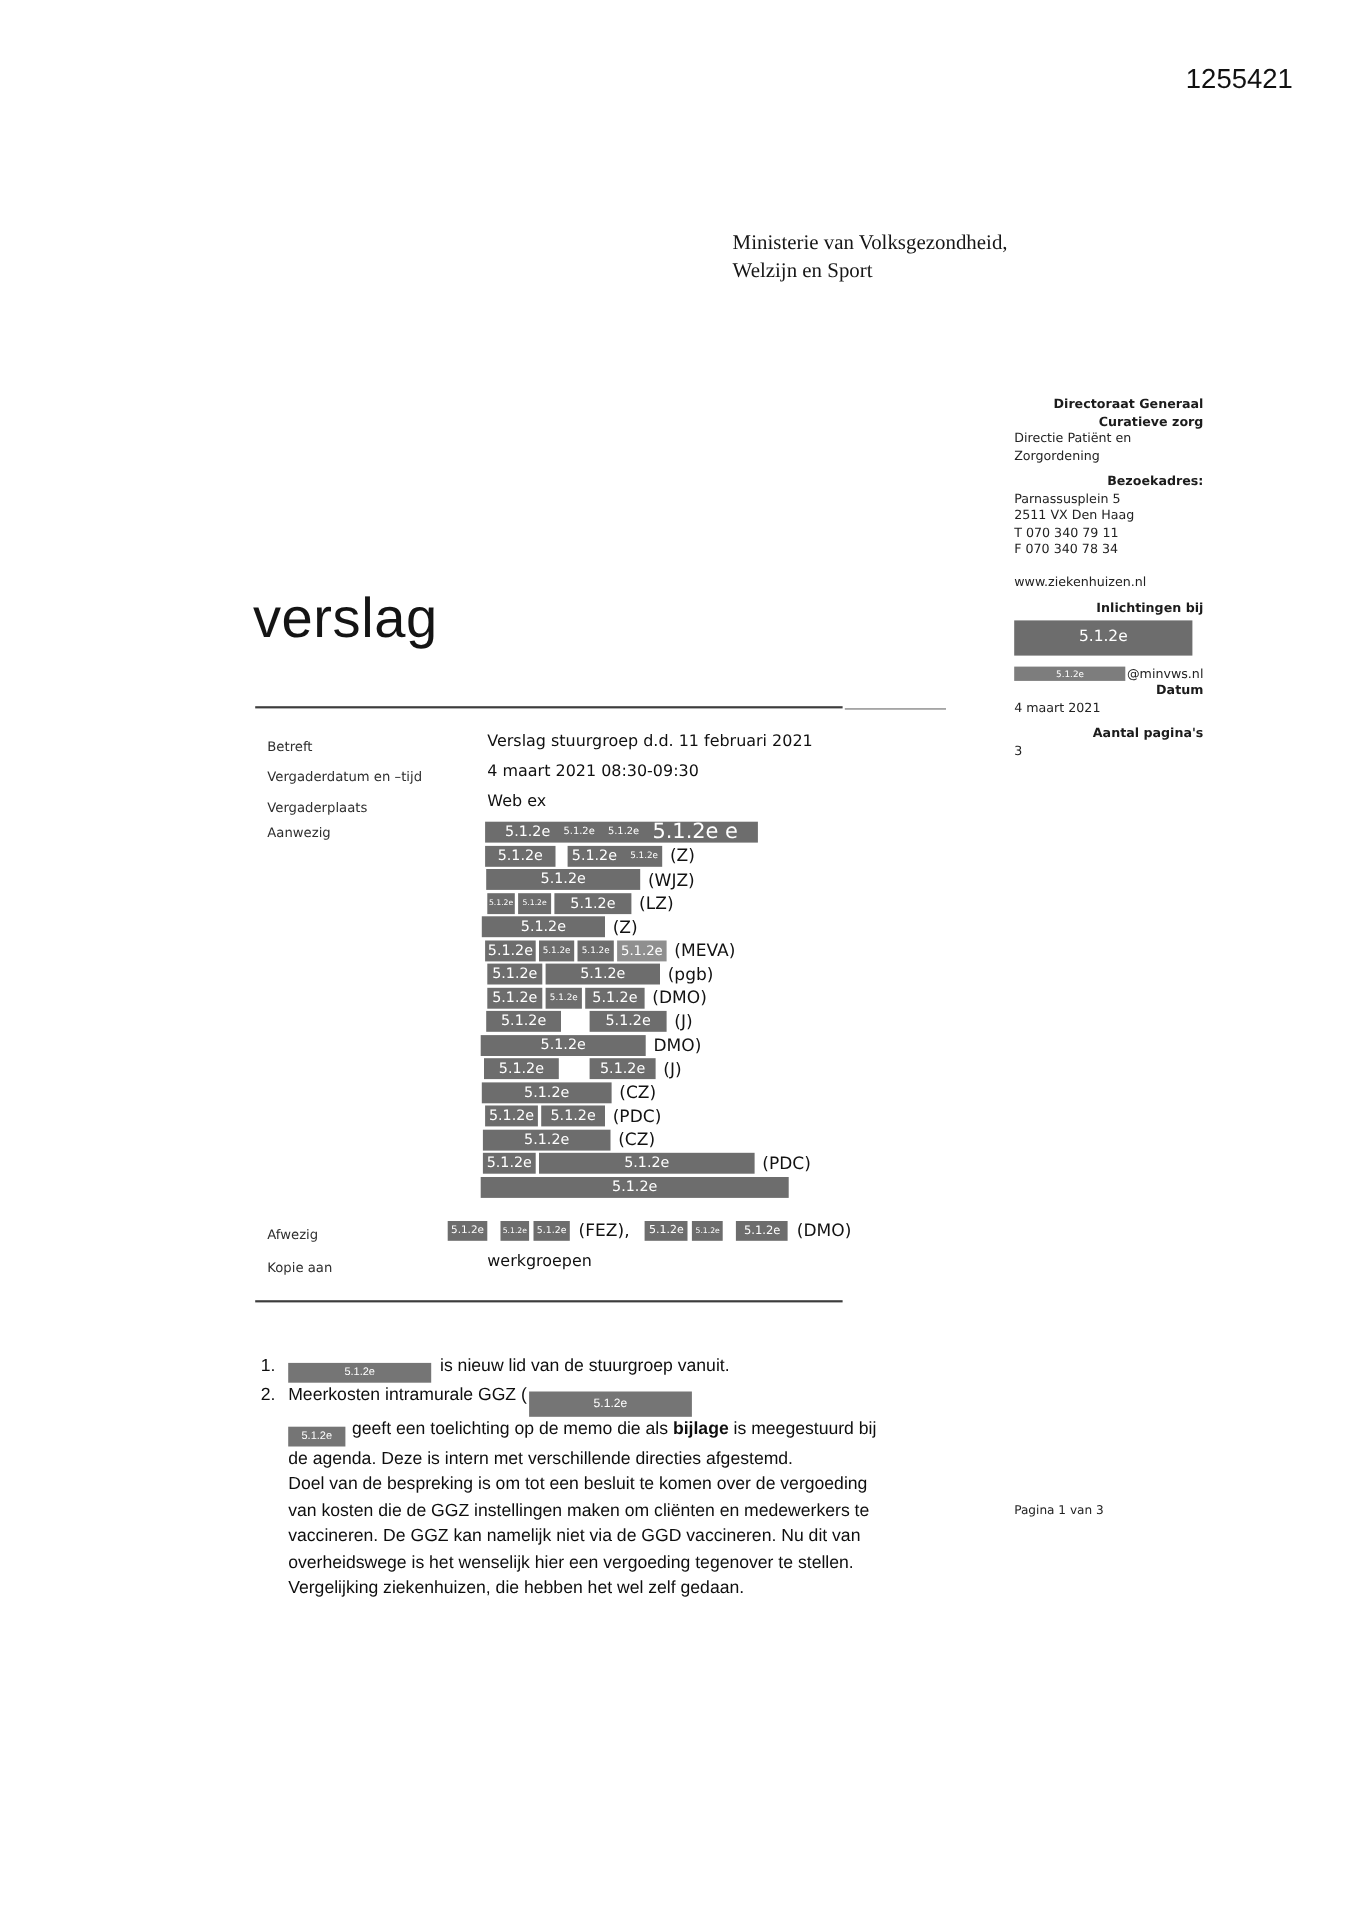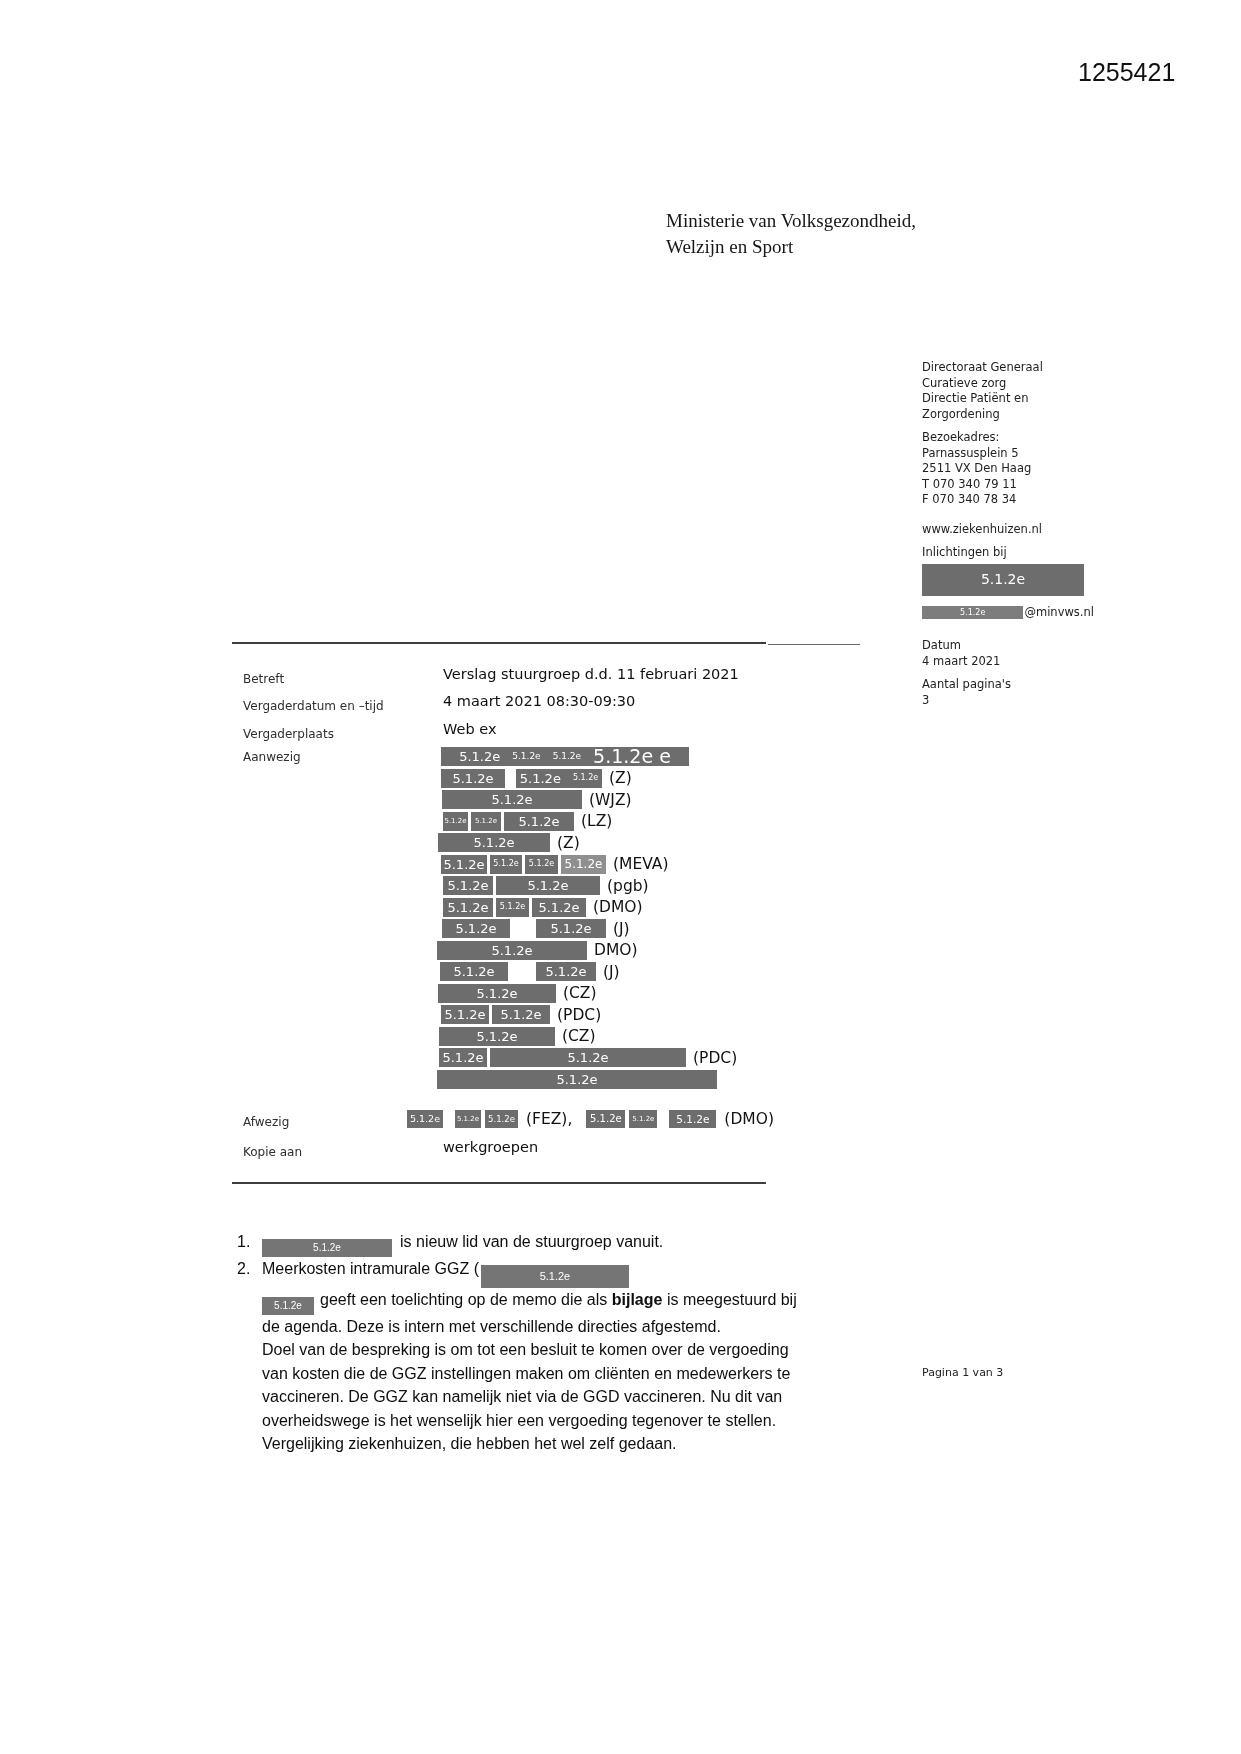--- a/index.html
+++ b/index.html
@@ -7,24 +7,24 @@
         font-family:"DejaVu Sans",sans-serif;color:#1a1a1a;}
 
   .doc-number{position:absolute;left:1078px;top:58px;font-size:25px;color:#111;
               font-family:"Liberation Sans",sans-serif;}
 
   .ministry{position:absolute;left:666px;top:208px;font-family:"Liberation Serif",serif;
             font-size:19px;line-height:26px;color:#161616;}
 
   
   .sidebar{position:absolute;left:922px;top:360px;width:172px;font-size:11.5px;line-height:15.5px;color:#222;}
-  .sb-bold{font-weight:normal;color:#1c1c1c;}
+  .sb-bold{font-weight:bold;color:#1c1c1c;text-align:right;}
   .mt8{margin-top:8px;}
   .mt14{margin-top:14px;}
-  .mt18{margin-top:18px;}
+  .mt18{margin-top:0;}
   .sb-big-redaction{margin-top:3px;width:162px;height:32px;background:#6d6d6d;color:#fff;
         display:flex;align-items:center;justify-content:center;font-size:14px;}
   .sb-email-row{margin-top:9px;display:flex;align-items:center;}
   .sb-email-redaction{width:104px;height:13px;background:#7d7d7d;color:#fff;font-size:8px;
         display:inline-flex;align-items:center;justify-content:center;margin-right:1px;}
   .sb-note{margin-top:11px;font-style:italic;font-size:11px;line-height:13.5px;color:#2a2a2a;}
 
   .fold-line{position:absolute;left:768px;top:644px;width:92px;height:1px;background:#6a6a6a;}
 
   .title{position:absolute;left:230px;top:532px;margin:0;font-family:"Liberation Sans",sans-serif;
@@ -89,20 +89,21 @@
       <span>@minvws.nl</span>
     </div>
     <div class="sb-bold mt18">Datum</div>
     <div>4 maart 2021</div>
     <div class="sb-bold mt8">Aantal pagina's</div>
     <div>3</div>
   </div>
 
   <div class="fold-line"></div>
 
+  <h1 class="title">verslag</h1>
 
   <div class="rule rule1"></div>
 
   <div class="meta-label" style="top:672px">Betreft</div>
   <div class="meta-value" style="top:666px">Verslag stuurgroep d.d. 11 februari 2021</div>
 
   <div class="meta-label" style="top:699px">Vergaderdatum en –tijd</div>
   <div class="meta-value" style="top:693px">4 maart 2021 08:30-09:30</div>
 
   <div class="meta-label" style="top:727px">Vergaderplaats</div>

